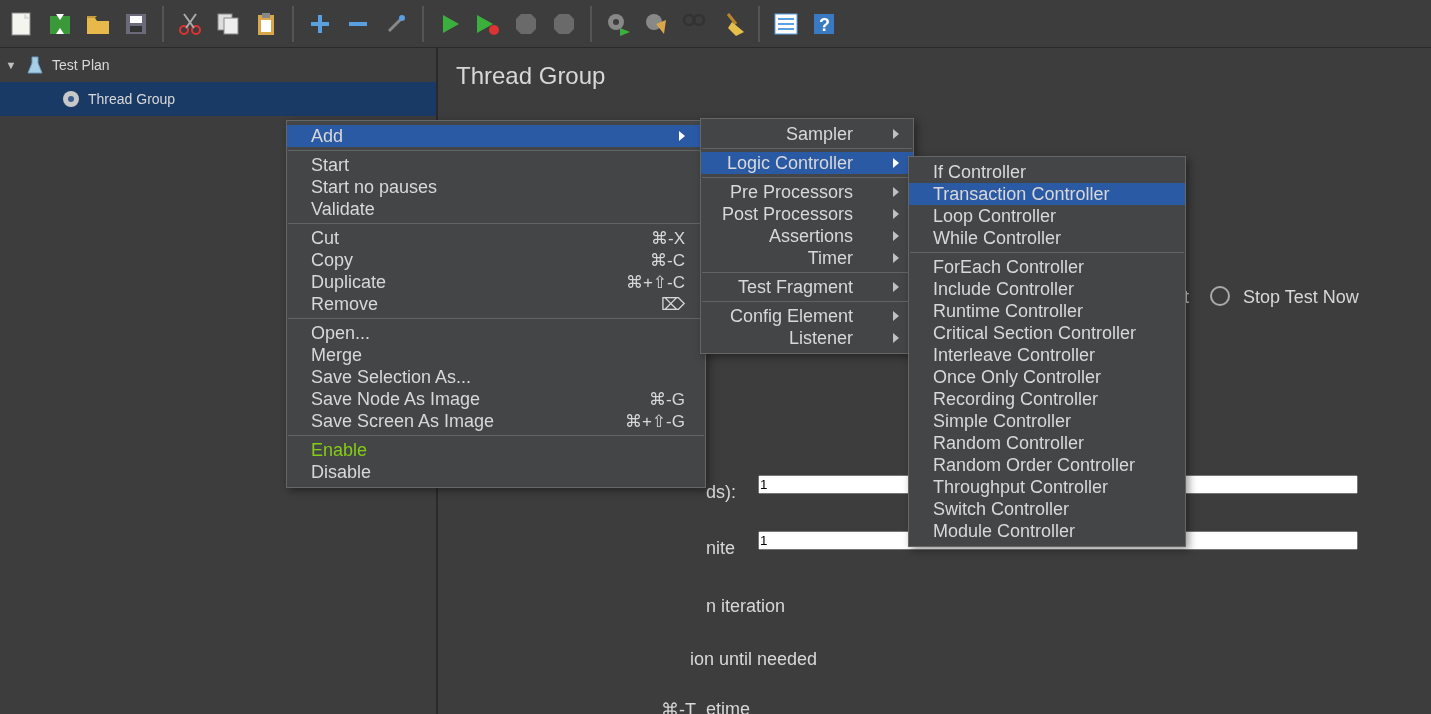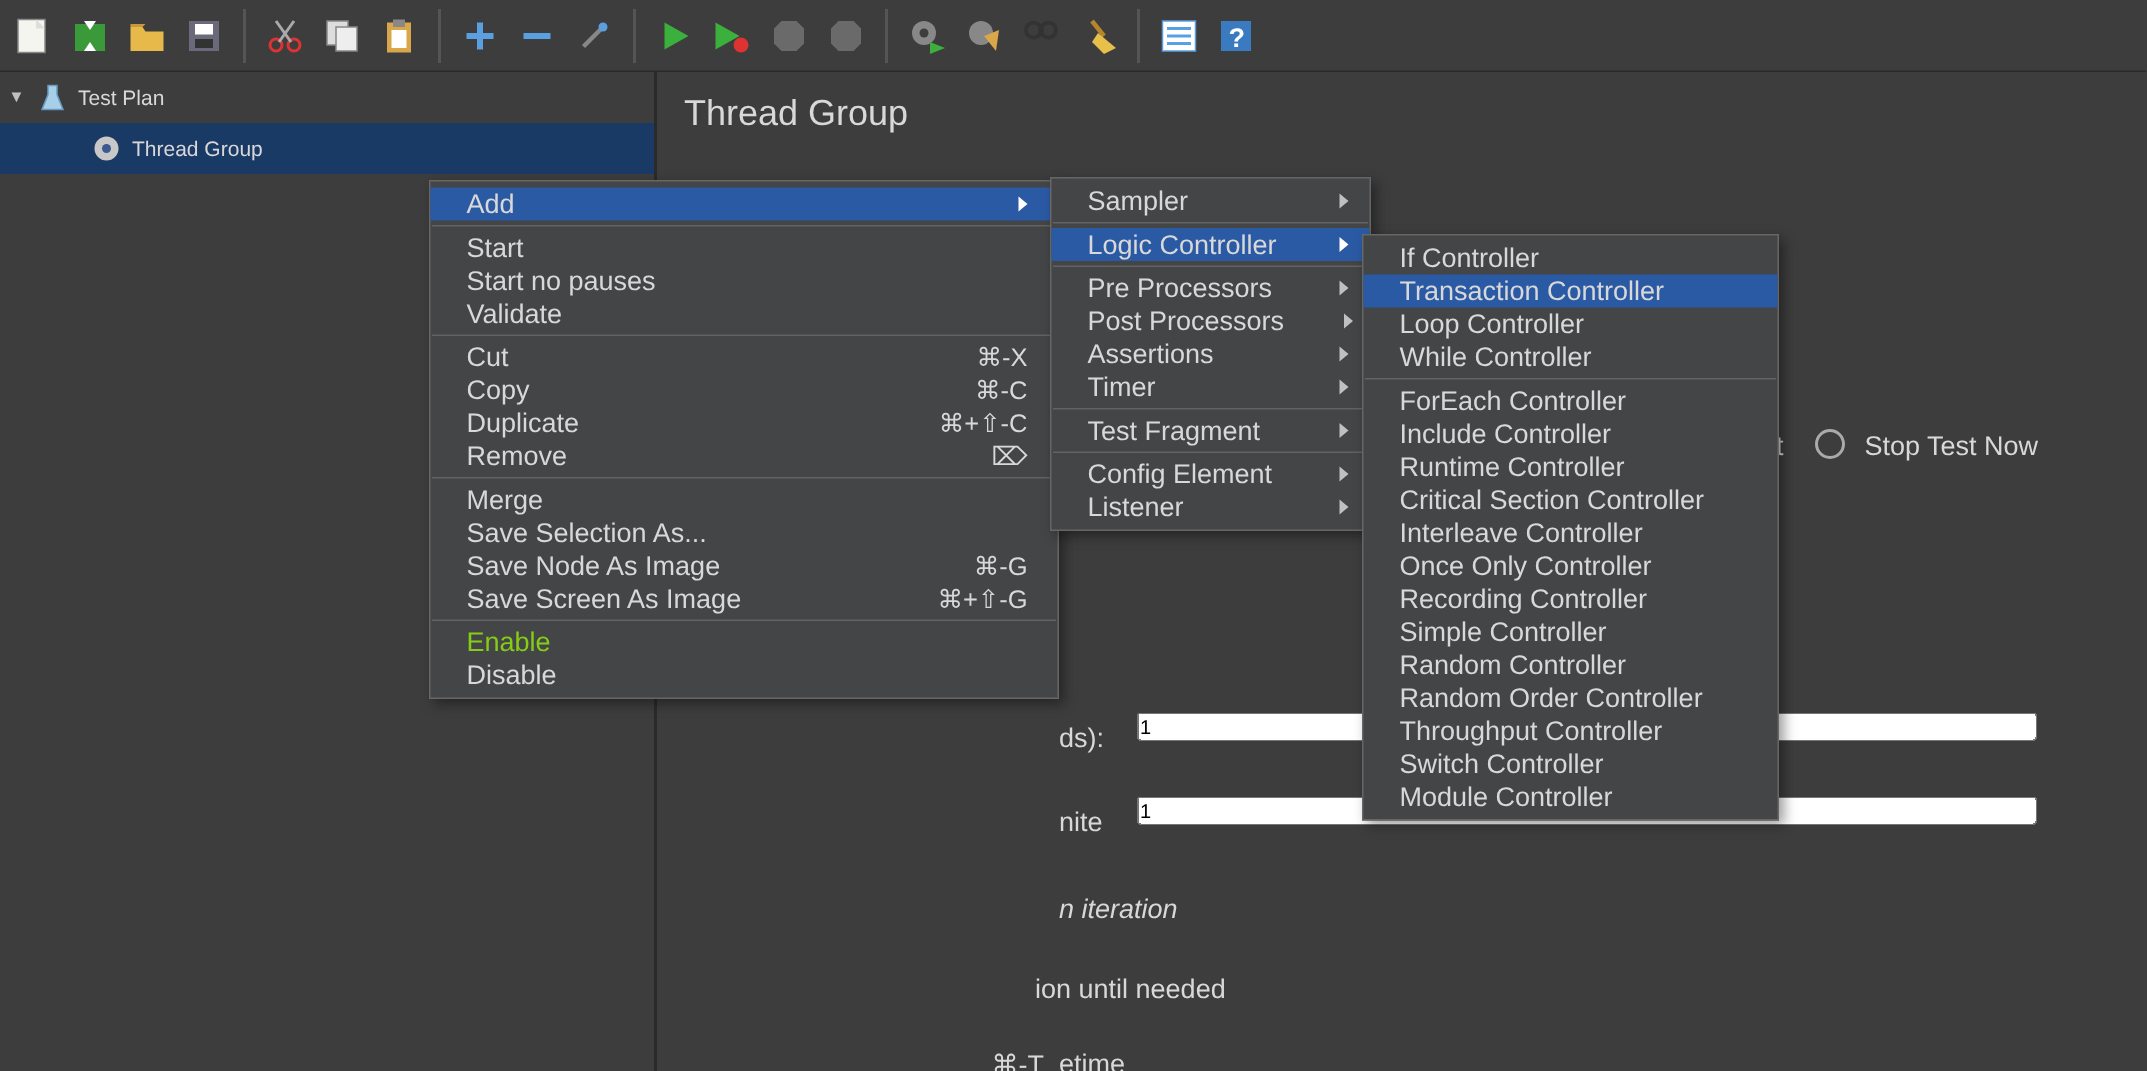--- a/index.html
+++ b/index.html
@@ -112,21 +112,21 @@
   width: 0; height: 0;
   border-top: 5px solid transparent;
   border-bottom: 5px solid transparent;
   border-left: 6px solid #c0c0c0;
   margin-left: 40px;
 }
 .menu-item.highlight .sub-arrow { border-left-color: #fff;}
 .menu1 { left: 286px; top: 120px; width: 420px; }
 .menu2 { left: 700px; top: 118px; width: 214px; }
 .menu3 { left: 908px; top: 156px; width: 278px; }
-.menu2 .menu-item { padding-right:14px;}
+.menu2 .menu-item { padding-right:14px;justify-content:flex-end;}
 
 .behind-label { position: absolute; color:#d8d8d8; font-size:18px; }
 </style>
 </head>
 <body>
 
 <div class="toolbar">
   <div class="tb-icon">
       <svg width="28" height="28">
         <rect x="4" y="3" width="18" height="22" fill="#f5f5f0" stroke="#888"></rect>
@@ -288,21 +288,21 @@
     <span class="behind-label" style="left:746px; top:239px;">t</span>
     <span class="radio" style="position:absolute; left:772px; top:238px;"></span>
     <span class="behind-label" style="left:805px; top:239px;">Stop Test Now</span>
 
     <span class="behind-label" style="left:268px; top:434px;">ds):</span>
     <input type="text" style="position: absolute; left: 320px; top: 427px; width: 600px;" value="1">
 
     <span class="behind-label" style="left:268px; top:490px;">nite</span>
     <input type="text" style="position: absolute; left: 320px; top: 483px; width: 600px;" value="1">
 
-    <span class="behind-label" style="left:268px; top:548px;font-style:italic;">n iteration</span>
+    <span class="behind-label" style="left:268px; top:548px;">n iteration</span>
     <span class="behind-label" style="left:252px; top:601px;">ion until needed</span>
     <span class="behind-label" style="left:223px; top:651px;">⌘-T</span>
     <span class="behind-label" style="left:268px; top:651px;">etime</span>
   </div>
 </div>
 
 <div class="menu menu1">
   <div class="menu-item highlight">
       <span>Add</span>
       <span class="sub-arrow"></span>
@@ -329,20 +329,23 @@
   <div class="menu-item">
       <span>Duplicate</span>
       <span class="shortcut">⌘+⇧-C</span>
     </div>
   <div class="menu-item">
       <span>Remove</span>
       <span class="shortcut">⌦</span>
     </div>
   <div class="menu-sep"></div>
   <div class="menu-item">
+      <span>Open...</span>
+    </div>
+  <div class="menu-item">
       <span>Merge</span>
     </div>
   <div class="menu-item">
       <span>Save Selection As...</span>
     </div>
   <div class="menu-item">
       <span>Save Node As Image</span>
       <span class="shortcut">⌘-G</span>
     </div>
   <div class="menu-item">

